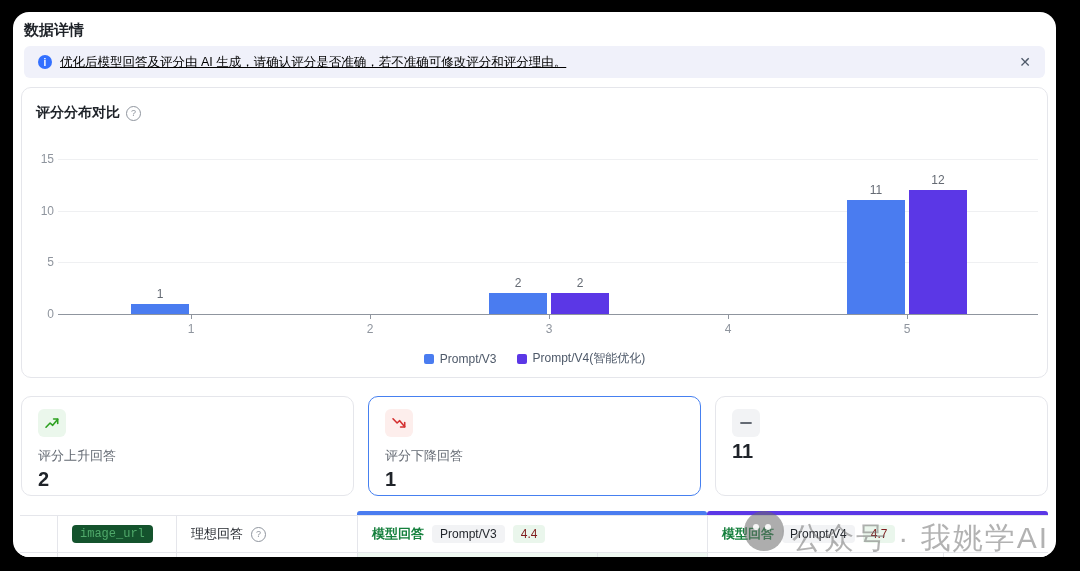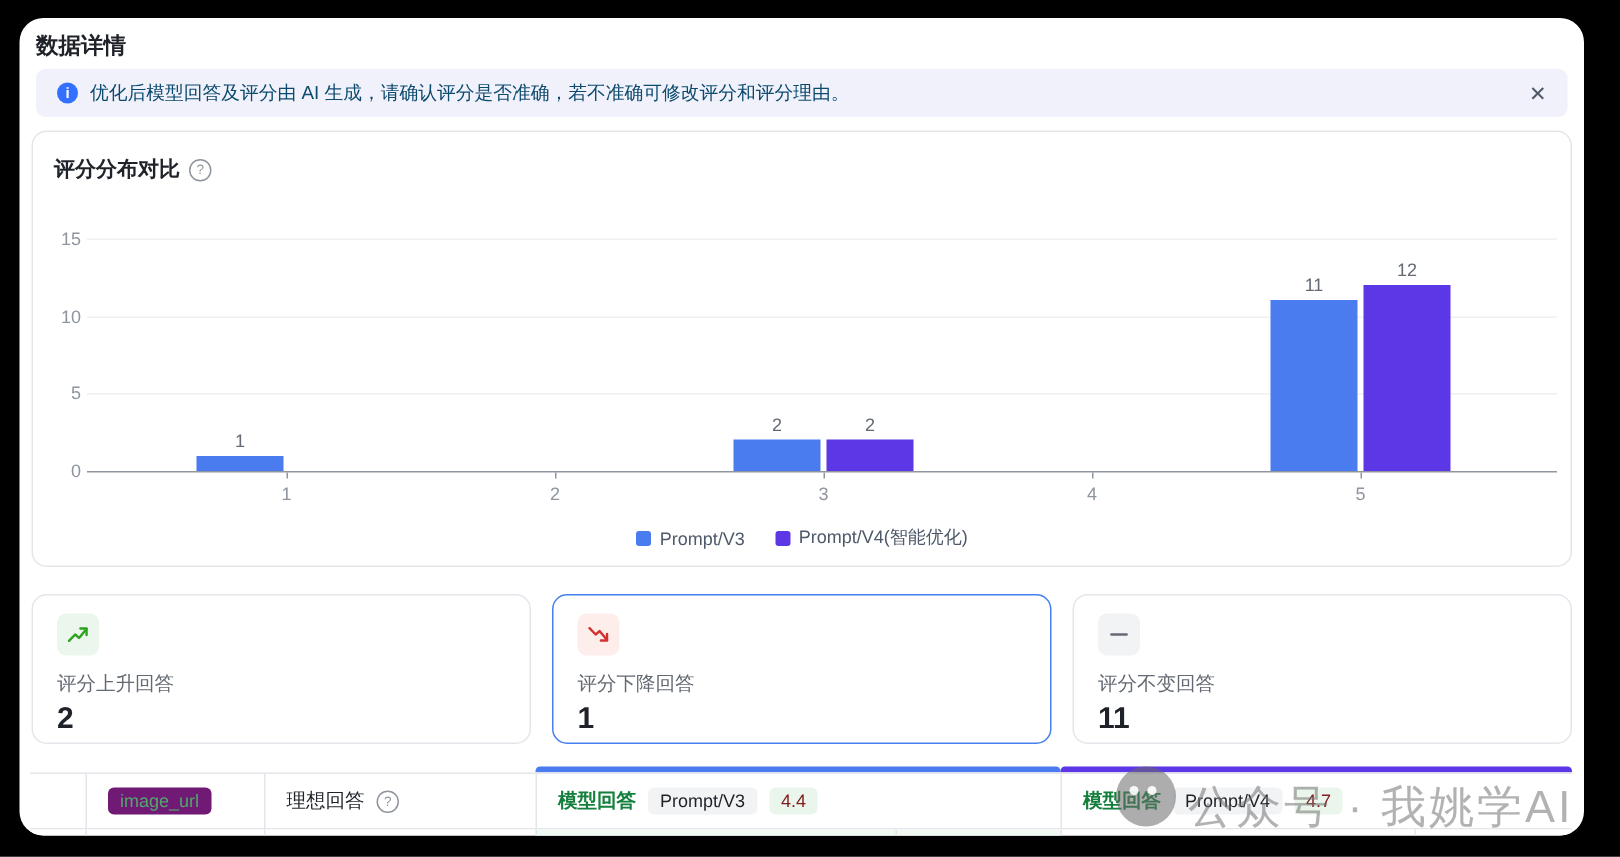--- a/index.html
+++ b/index.html
@@ -6,21 +6,21 @@
     font-family:"Liberation Sans","DejaVu Sans",sans-serif;position:relative;}
   .card{position:absolute;left:13px;top:12px;width:1043px;height:545px;background:#fff;
     border-radius:16px;overflow:hidden;}
   .page-title{position:absolute;left:11px;top:9px;font-size:15px;font-weight:bold;color:#1f2329;}
 
   
   .banner{position:absolute;left:11px;top:34px;width:1021px;height:32px;background:#F0F1FA;
     border-radius:6px;display:flex;align-items:center;padding:0 14px;box-sizing:border-box;}
   .info-icon{width:14px;height:14px;min-width:14px;border-radius:50%;background:#3370FF;color:#fff;
     font-size:10px;font-weight:bold;display:flex;align-items:center;justify-content:center;font-style:normal;}
-  .banner-msg{margin-left:8px;font-size:12.5px;color:#0c4a6e;}
+  .banner-msg{margin-left:8px;font-size:12.5px;color:#000000;text-decoration:underline;}
   .banner-close{margin-left:auto;color:#4E5969;font-size:14px;cursor:pointer;line-height:1;}
 
   
   .panel{position:absolute;left:8px;top:75px;width:1027px;height:291px;border:1px solid #E5E6EB;
     border-radius:10px;box-sizing:border-box;background:#fff;}
   .panel-title{position:absolute;left:14px;top:16px;font-size:14px;font-weight:bold;color:#1f2329;
     display:flex;align-items:center;gap:6px;}
   .help-icon{width:13px;height:13px;border:1px solid #8F959E;border-radius:50%;color:#8F959E;
     font-size:9px;font-weight:normal;display:inline-flex;align-items:center;justify-content:center;}
   #chart{position:absolute;left:0;top:40px;width:1025px;height:212px;}
@@ -52,21 +52,21 @@
   .tbl{position:absolute;left:7px;top:499px;width:1028px;height:46px;}
   .col-topbar{position:absolute;top:0;height:4px;border-radius:3px 3px 0 0;}
   .thead{position:absolute;top:4px;left:0;width:1028px;height:38px;border-top:1px solid #E5E6EB;
     border-bottom:1px solid #E5E6EB;box-sizing:border-box;background:#fff;}
   .th{position:absolute;top:0;height:36px;display:flex;align-items:center;gap:8px;
     padding-left:14px;box-sizing:border-box;border-left:1px solid #E5E6EB;}
   .th.first{border-left:none;}
   .th-label{font-size:13px;color:#1f2329;}
   .th-bold{font-size:13px;font-weight:bold;color:#15803d;}
   .pill{font-size:12px;padding:2px 8px;border-radius:4px;white-space:nowrap;}
-  .pill.code{background:#701a75;color:#4FA96A;font-family:Liberation Sans, sans-serif;}
+  .pill.code{background:#14532d;color:#4FA96A;font-family:Liberation Mono, monospace;}
   .pill.tag{background:#F2F3F5;color:#1f2329;}
   .pill.score{background:#EAF6EC;color:#7f1d1d;}
   .trow{position:absolute;top:42px;left:0;width:1028px;height:12px;background:#fff;}
   .td{position:absolute;top:0;height:12px;border-left:1px solid #E5E6EB;box-sizing:border-box;}
 
   
   .watermark{position:absolute;left:744px;top:502px;display:flex;align-items:center;gap:8px;
     z-index:50;pointer-events:none;}
   .wm-icon{width:40px;height:40px;border-radius:50%;background:rgba(105,105,105,.55);position:relative;}
   .wm-icon:before{content:"";position:absolute;left:9px;top:13px;width:6px;height:6px;border-radius:50%;background:rgba(255,255,255,.9);}
@@ -153,21 +153,20 @@
       </div>
       <div class="stat-label">评分下降回答</div>
       <div class="stat-value">1</div>
     </div>
     <div class="stat-card">
       <div class="icon-box gray">
         <svg width="16" height="16" viewBox="0 0 16 16" fill="none">
           <path d="M3 8h10" stroke="#646A73" stroke-width="1.8" stroke-linecap="round"></path>
         </svg>
       </div>
-      <div class="stat-label">评分不变回答</div>
       <div class="stat-value">11</div>
     </div>
   </div>
 
   <div class="tbl">
     <div class="col-topbar" style="left: 337px; width: 350px; background: rgb(74, 124, 240);"></div>
     <div class="col-topbar" style="left: 687px; width: 341px; background: rgb(91, 55, 230);"></div>
 
     <div class="thead">
       <div class="th first" style="left:0;width:37px;"></div>

